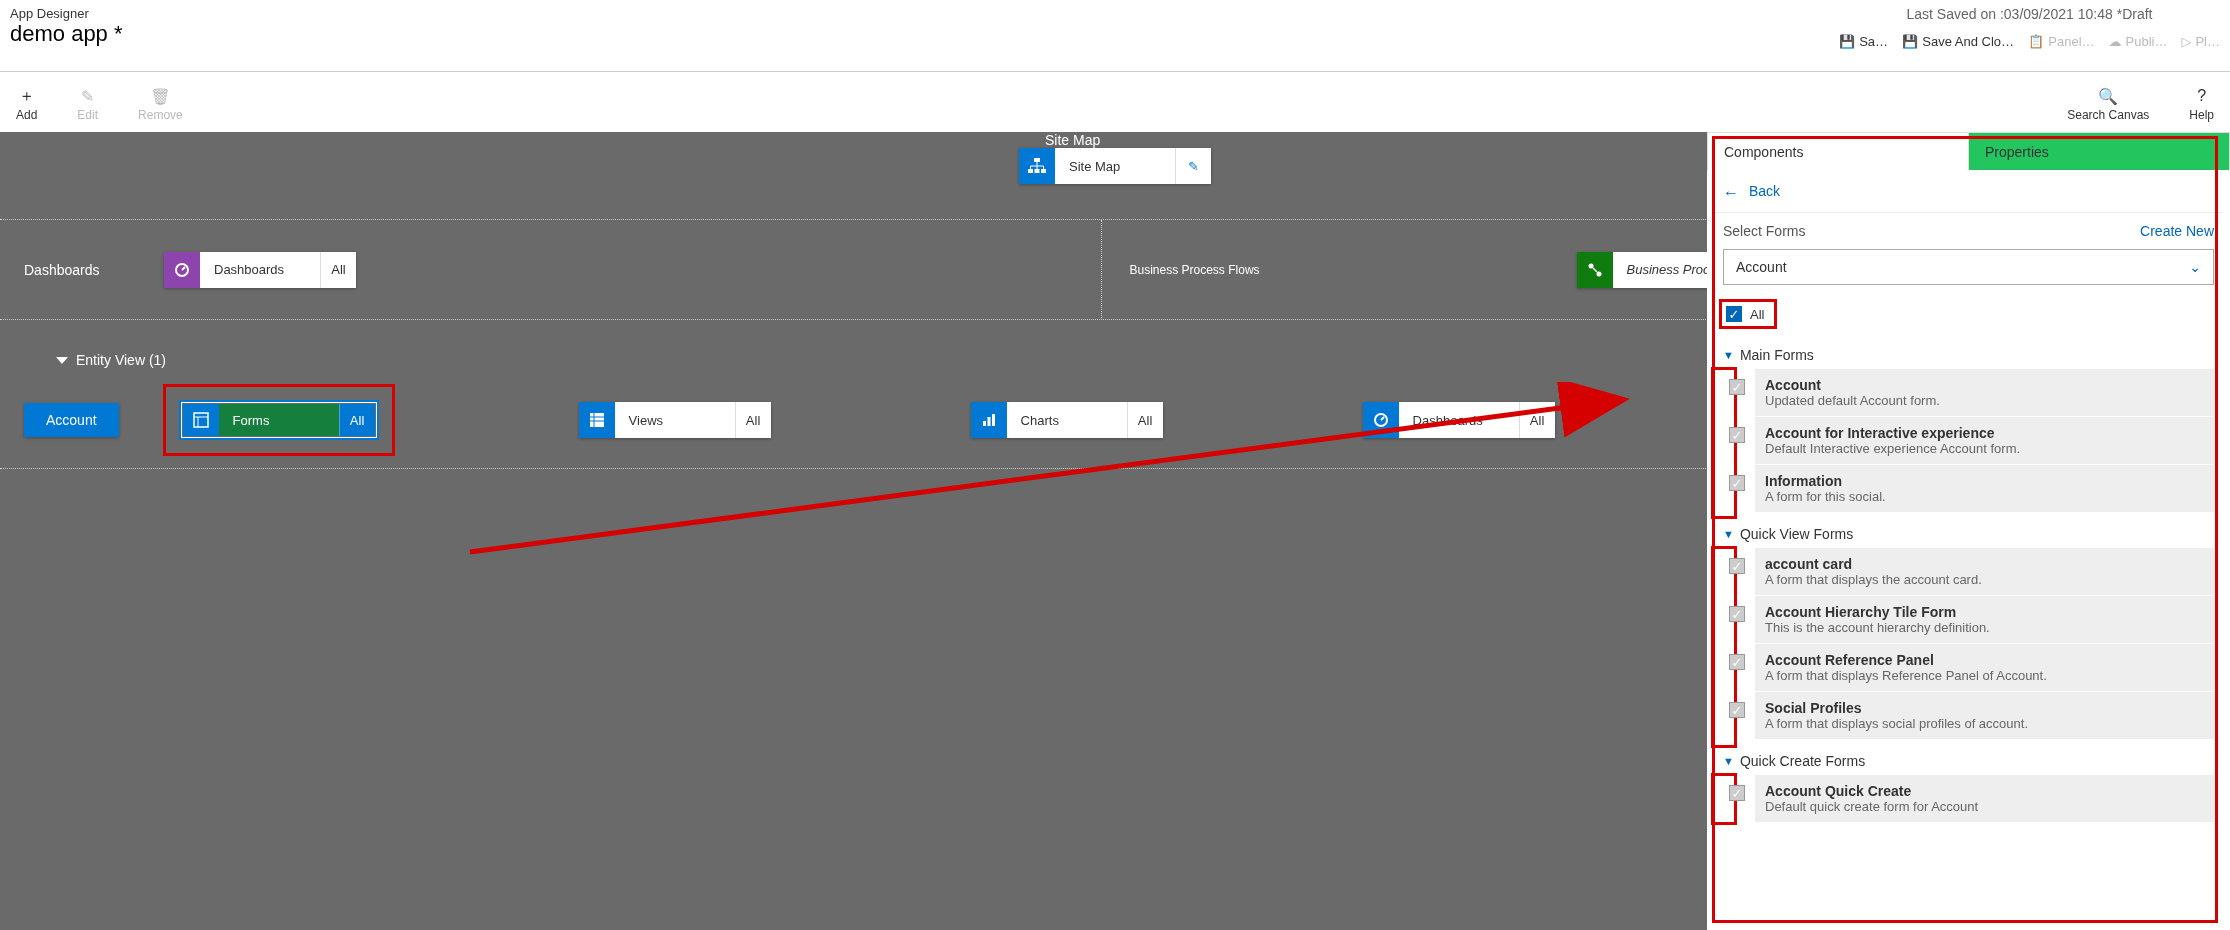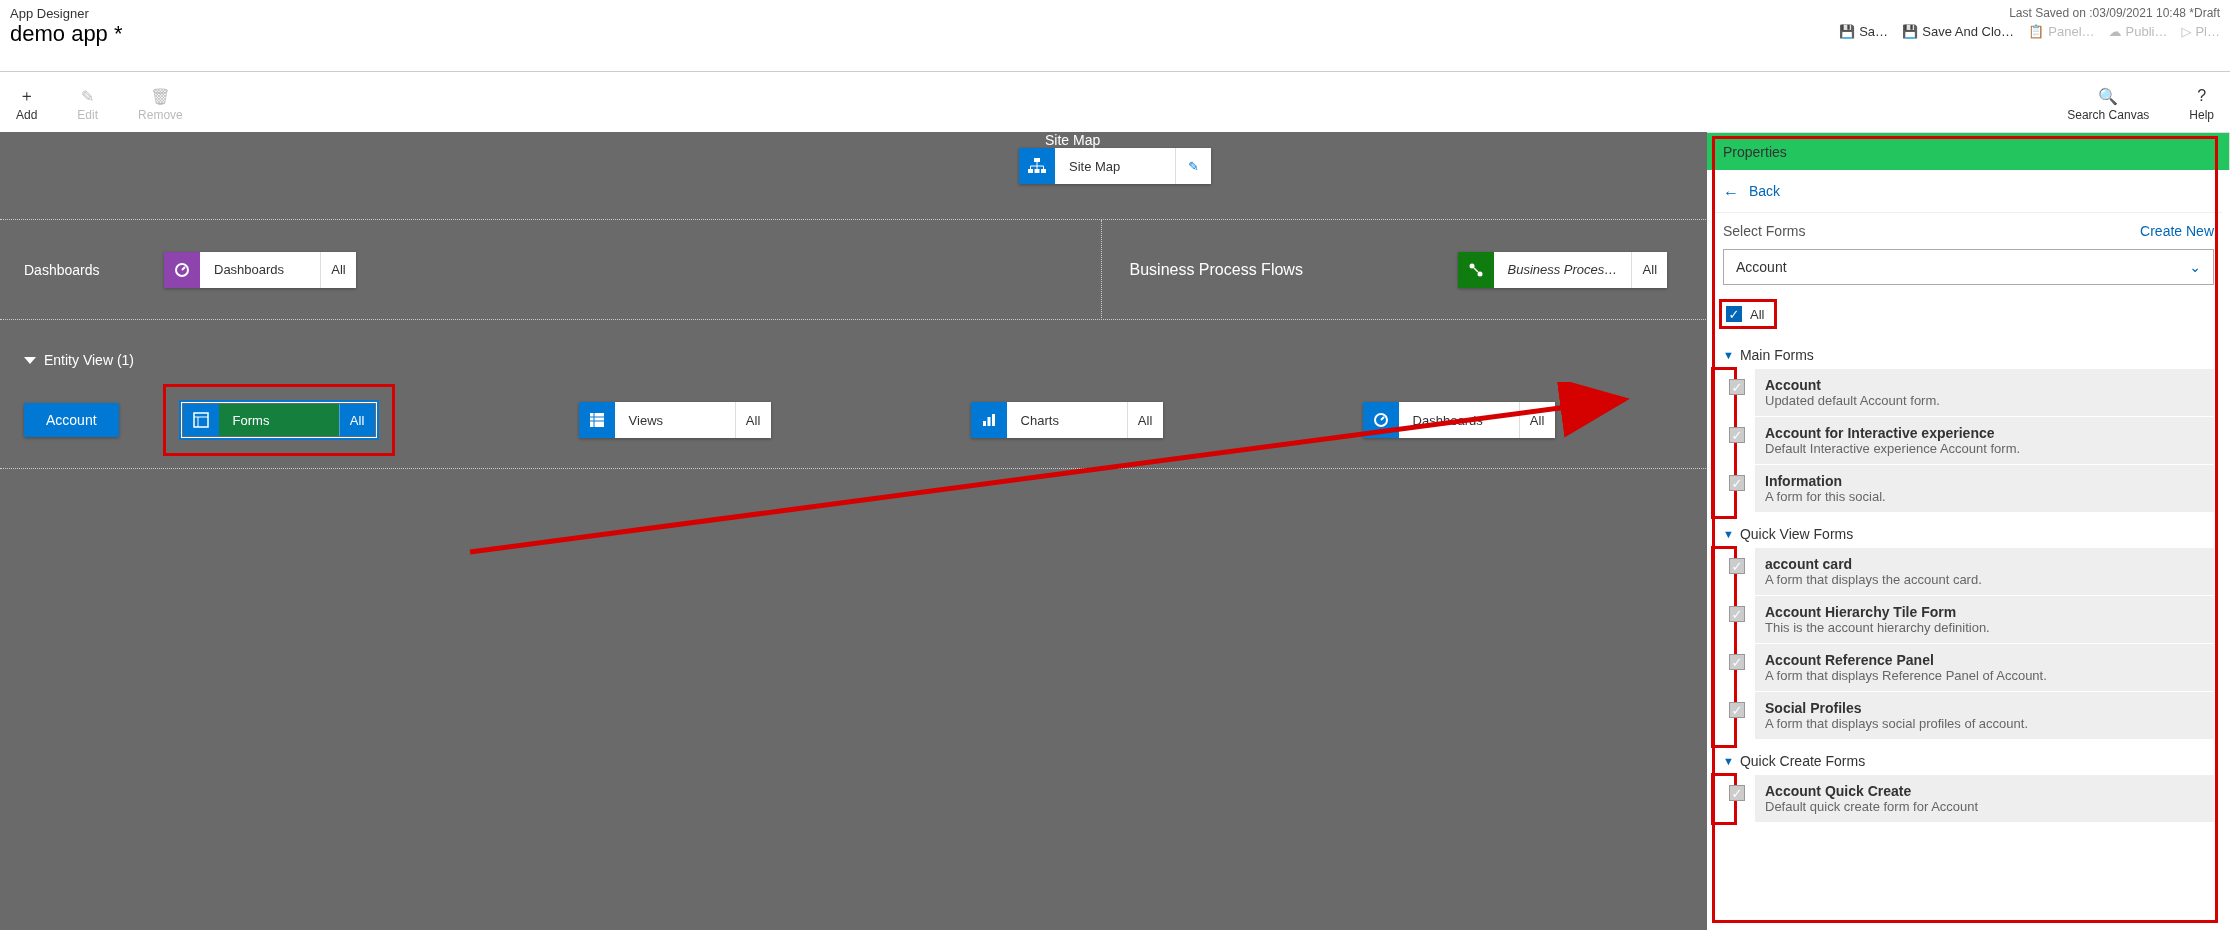--- a/index.html
+++ b/index.html
@@ -3,21 +3,21 @@
 <meta charset="utf-8">
 <style>
   * { box-sizing: border-box; margin: 0; padding: 0; font-family: "Segoe UI", Arial, sans-serif; }
   body { background: #fff; color: #333; font-size: 13px; width: 2230px; height: 930px; overflow: hidden; position: relative; }
 
   
   .header { padding: 6px 10px 2px; border-bottom: 1px solid #ccc; height: 72px; }
   .header-top { display: flex; justify-content: space-between; align-items: flex-start; }
   .app-title-small { font-size: 13px; color: #333; }
   .app-title { font-size: 22px; font-weight: 400; color: #000; }
-  .last-saved { font-size: 12px; color: #666; text-align: right; margin-bottom: 4px; }
+  .last-saved { font-size: 14px; color: #666; text-align: center; margin-bottom: 12px; }
   .header-actions { display: flex; gap: 14px; align-items: center; }
   .header-btn { display: flex; align-items: center; gap: 4px; cursor: pointer; color: #333; }
   .header-btn.disabled { color: #bbb; }
 
   
   .toolbar { display: flex; justify-content: space-between; align-items: center; padding: 8px 16px 4px; height: 60px; }
   .toolbar-left, .toolbar-right { display: flex; gap: 40px; }
   .toolbar-btn { display: flex; flex-direction: column; align-items: center; gap: 2px; cursor: pointer; font-size: 12px; color: #333; }
   .toolbar-btn.disabled { color: #bbb; }
   .toolbar-icon { font-size: 16px; height: 20px; display: flex; align-items: center; }
@@ -43,23 +43,23 @@
 
   .selected-tile { border: 2px solid #0078d4; padding: 2px; box-shadow: inset 0 0 0 1px #fff; }
   .selected-tile .tile-icon { background:#0078d4;}
   .selected-tile .tile-body{ background:#15803d; color:#fff;}
   .selected-tile .tile-badge{ background:#0078d4; color:#fff; border-left:1px solid rgba(255,255,255,0.3);}
   .selected-outline{ position:absolute; border:3px solid #d50000; pointer-events:none;}
 
   .dash-row { display:flex; }
   .dash-left, .dash-right { flex:1; display:flex; align-items:center; }
   .dash-right { justify-content:flex-start; padding-left: 28px; }
-  .dash-right-label{ color:#fff; font-size:16px; width: 328px;}
-
-  .entity-row { height: 62px; border-bottom: none; padding-top: 18px;}
+  .dash-right-label{ color:#fff; font-size:12px; width: 447px;}
+
+  .entity-row { height: 62px; border-bottom: none; padding-top: 18px; margin-left: 32px;}
   .entity-content-row { display:flex; align-items:center; padding: 18px 24px 28px; gap: 60px; border-bottom: 1px dotted #ccc;}
 
   
   .right-panel { position: absolute; top: 0; right: 0; width: 523px; height: 798px; background: #fff; color: #333; display:flex; flex-direction:column;}
   .panel-outline { position:absolute; top:4px; right:12px; width:506px; height:787px; border:3px solid #d50000; pointer-events:none; z-index:5;}
   
   .tabs { display:flex; height: 38px; font-size: 14px; align-items:stretch;}
   .tab { flex:1; display:flex; align-items:center; padding:0 16px; cursor:pointer; border:1px solid #ddd; border-bottom:none; background:#22c55e;}
   .tab.active { background:#fff; font-weight:400; border-right:1px solid #ddd;}
   .tab:not(.active){ border-left:none; border-top:1px solid #ddd;}
@@ -283,20 +283,21 @@
     <defs>
       <marker id="ah" markerWidth="14" markerHeight="12" refX="12" refY="6" orient="auto">
         <polygon points="0,0 14,6 0,12" fill="#d50000"></polygon>
       </marker>
     </defs>
     <line x1="10" y1="170" x2="1160" y2="18" stroke="#d50000" stroke-width="5" marker-end="url(#ah)"></line>
   </svg>
 
   <div class="right-panel">
     <div class="tabs">
+      <div class="tab active">Components</div>
       <div class="tab">Properties</div>
     </div>
     <div class="back-link">
       <span class="back-arrow">←</span>
       <span>Back</span>
     </div>
     <hr class="panel-hr">
     <div class="sect-head">
       <span>Select Forms</span>
       <span class="create-new">Create New</span>

